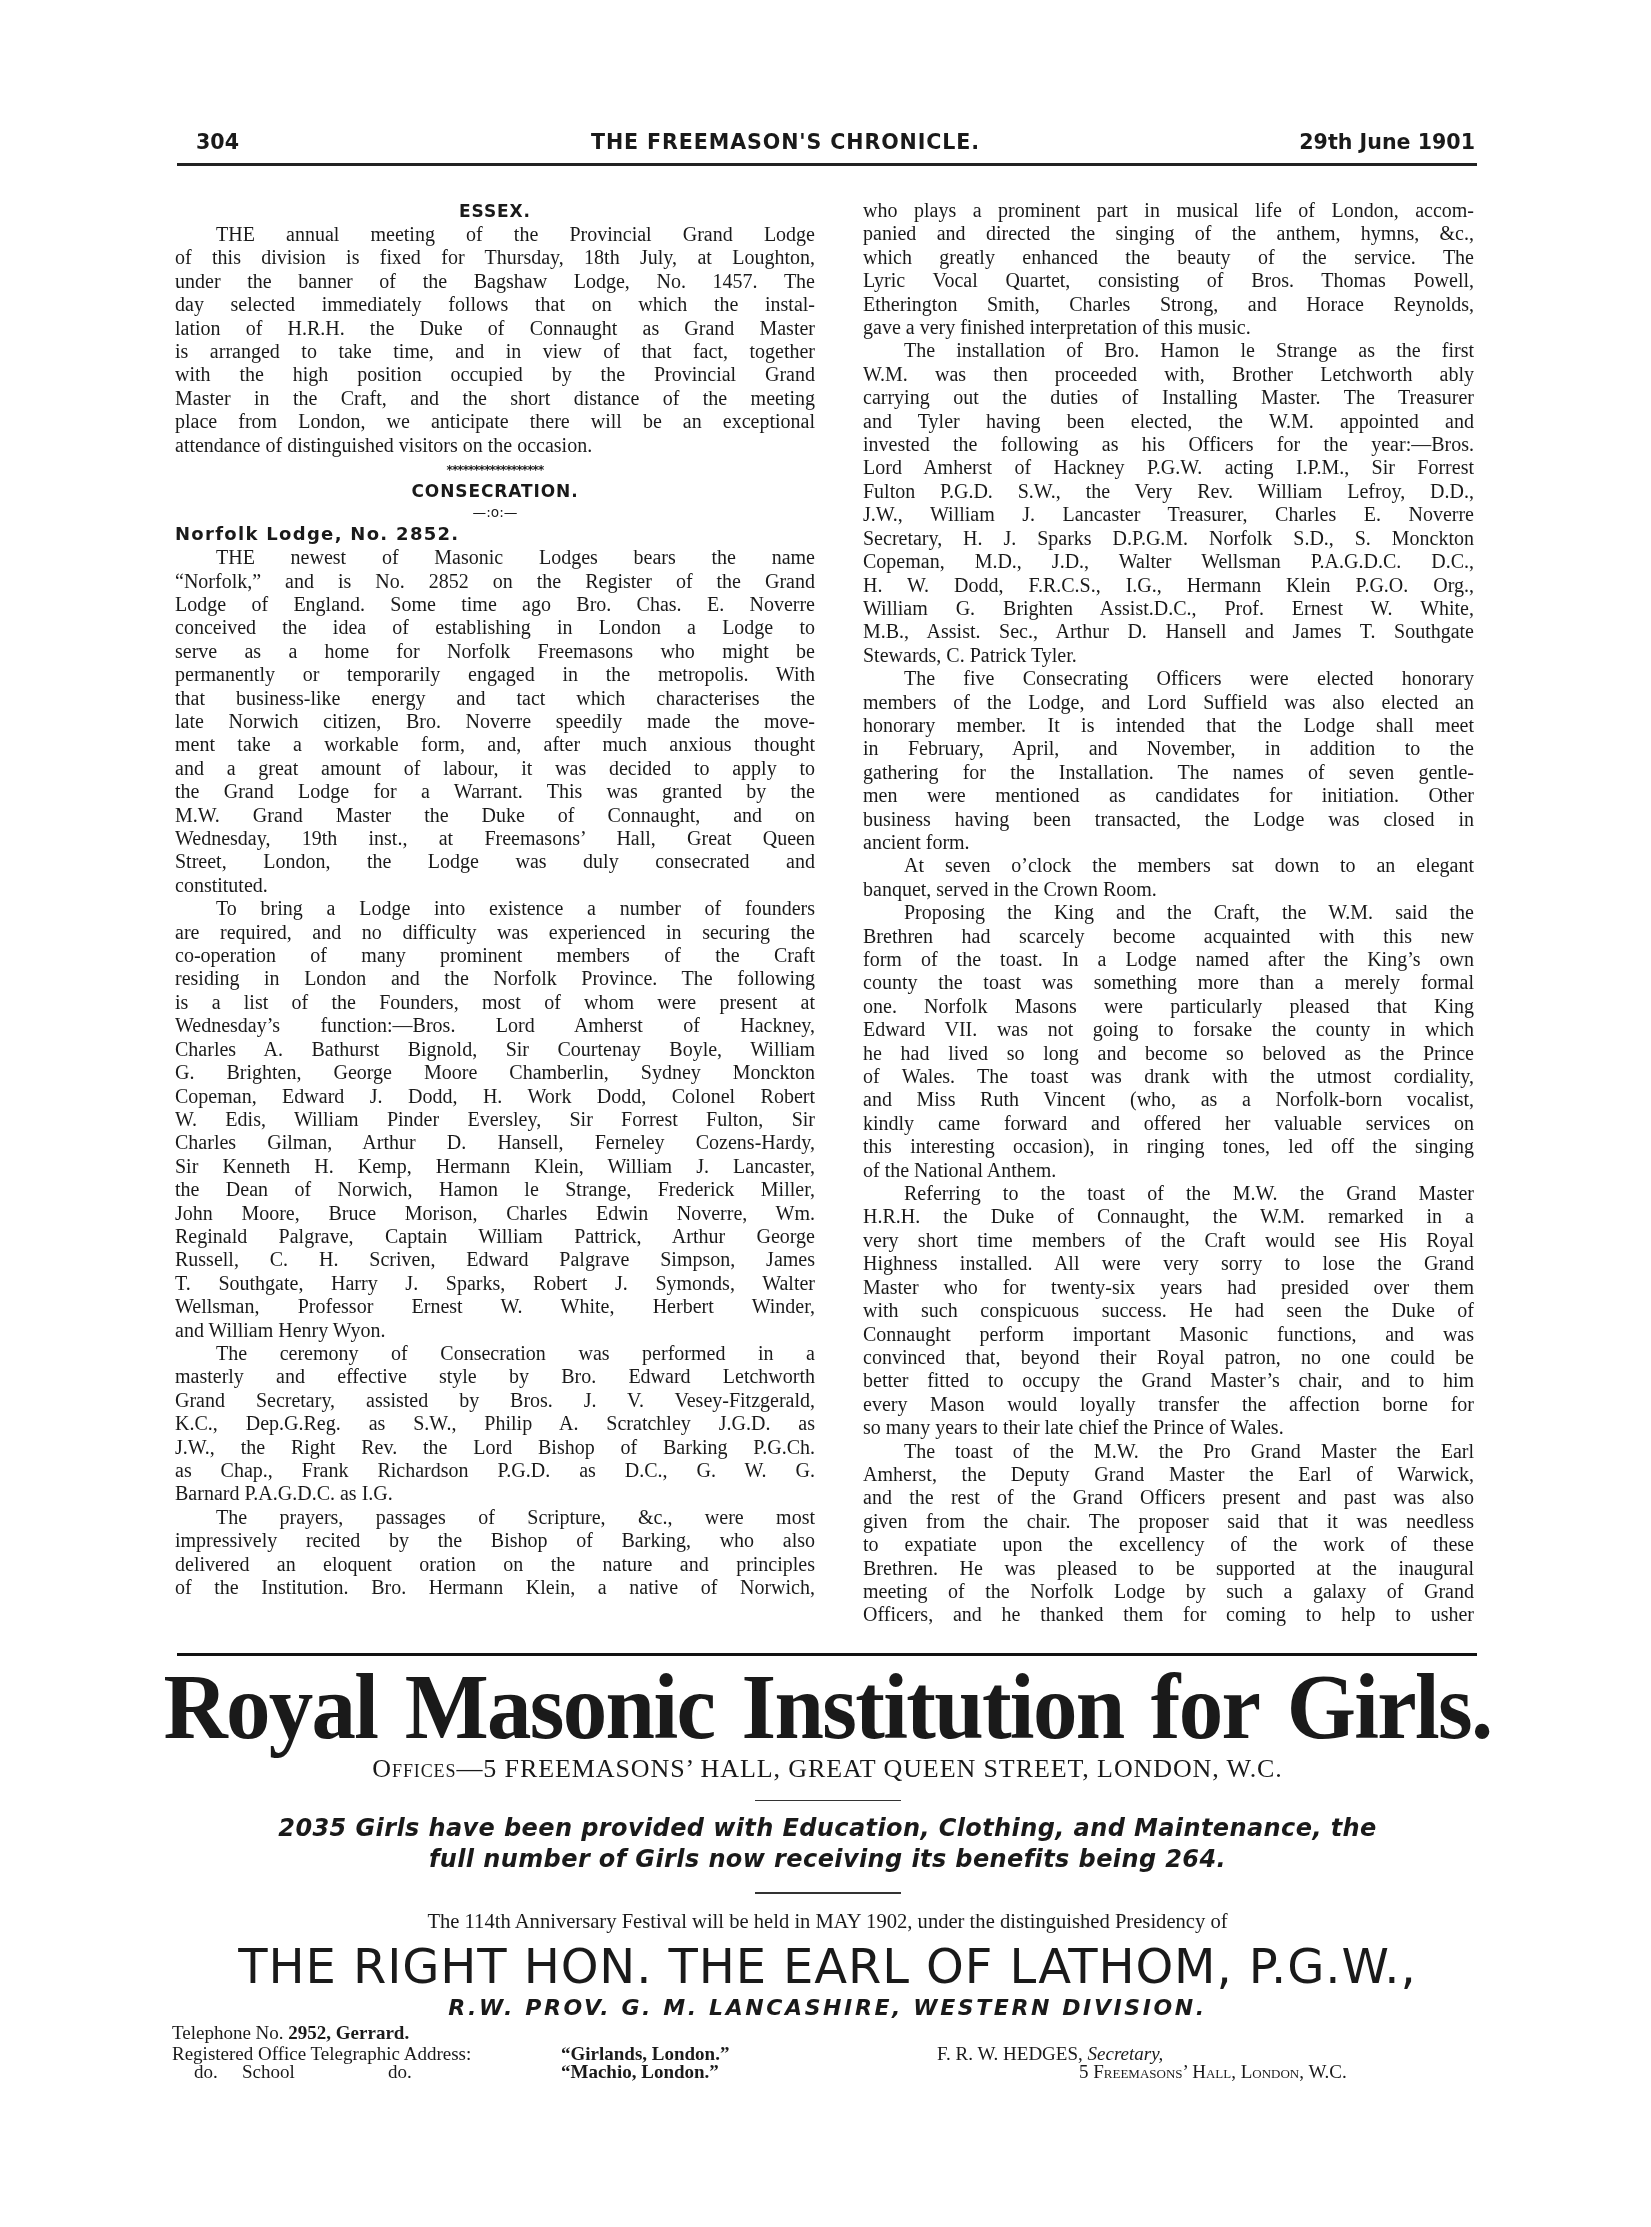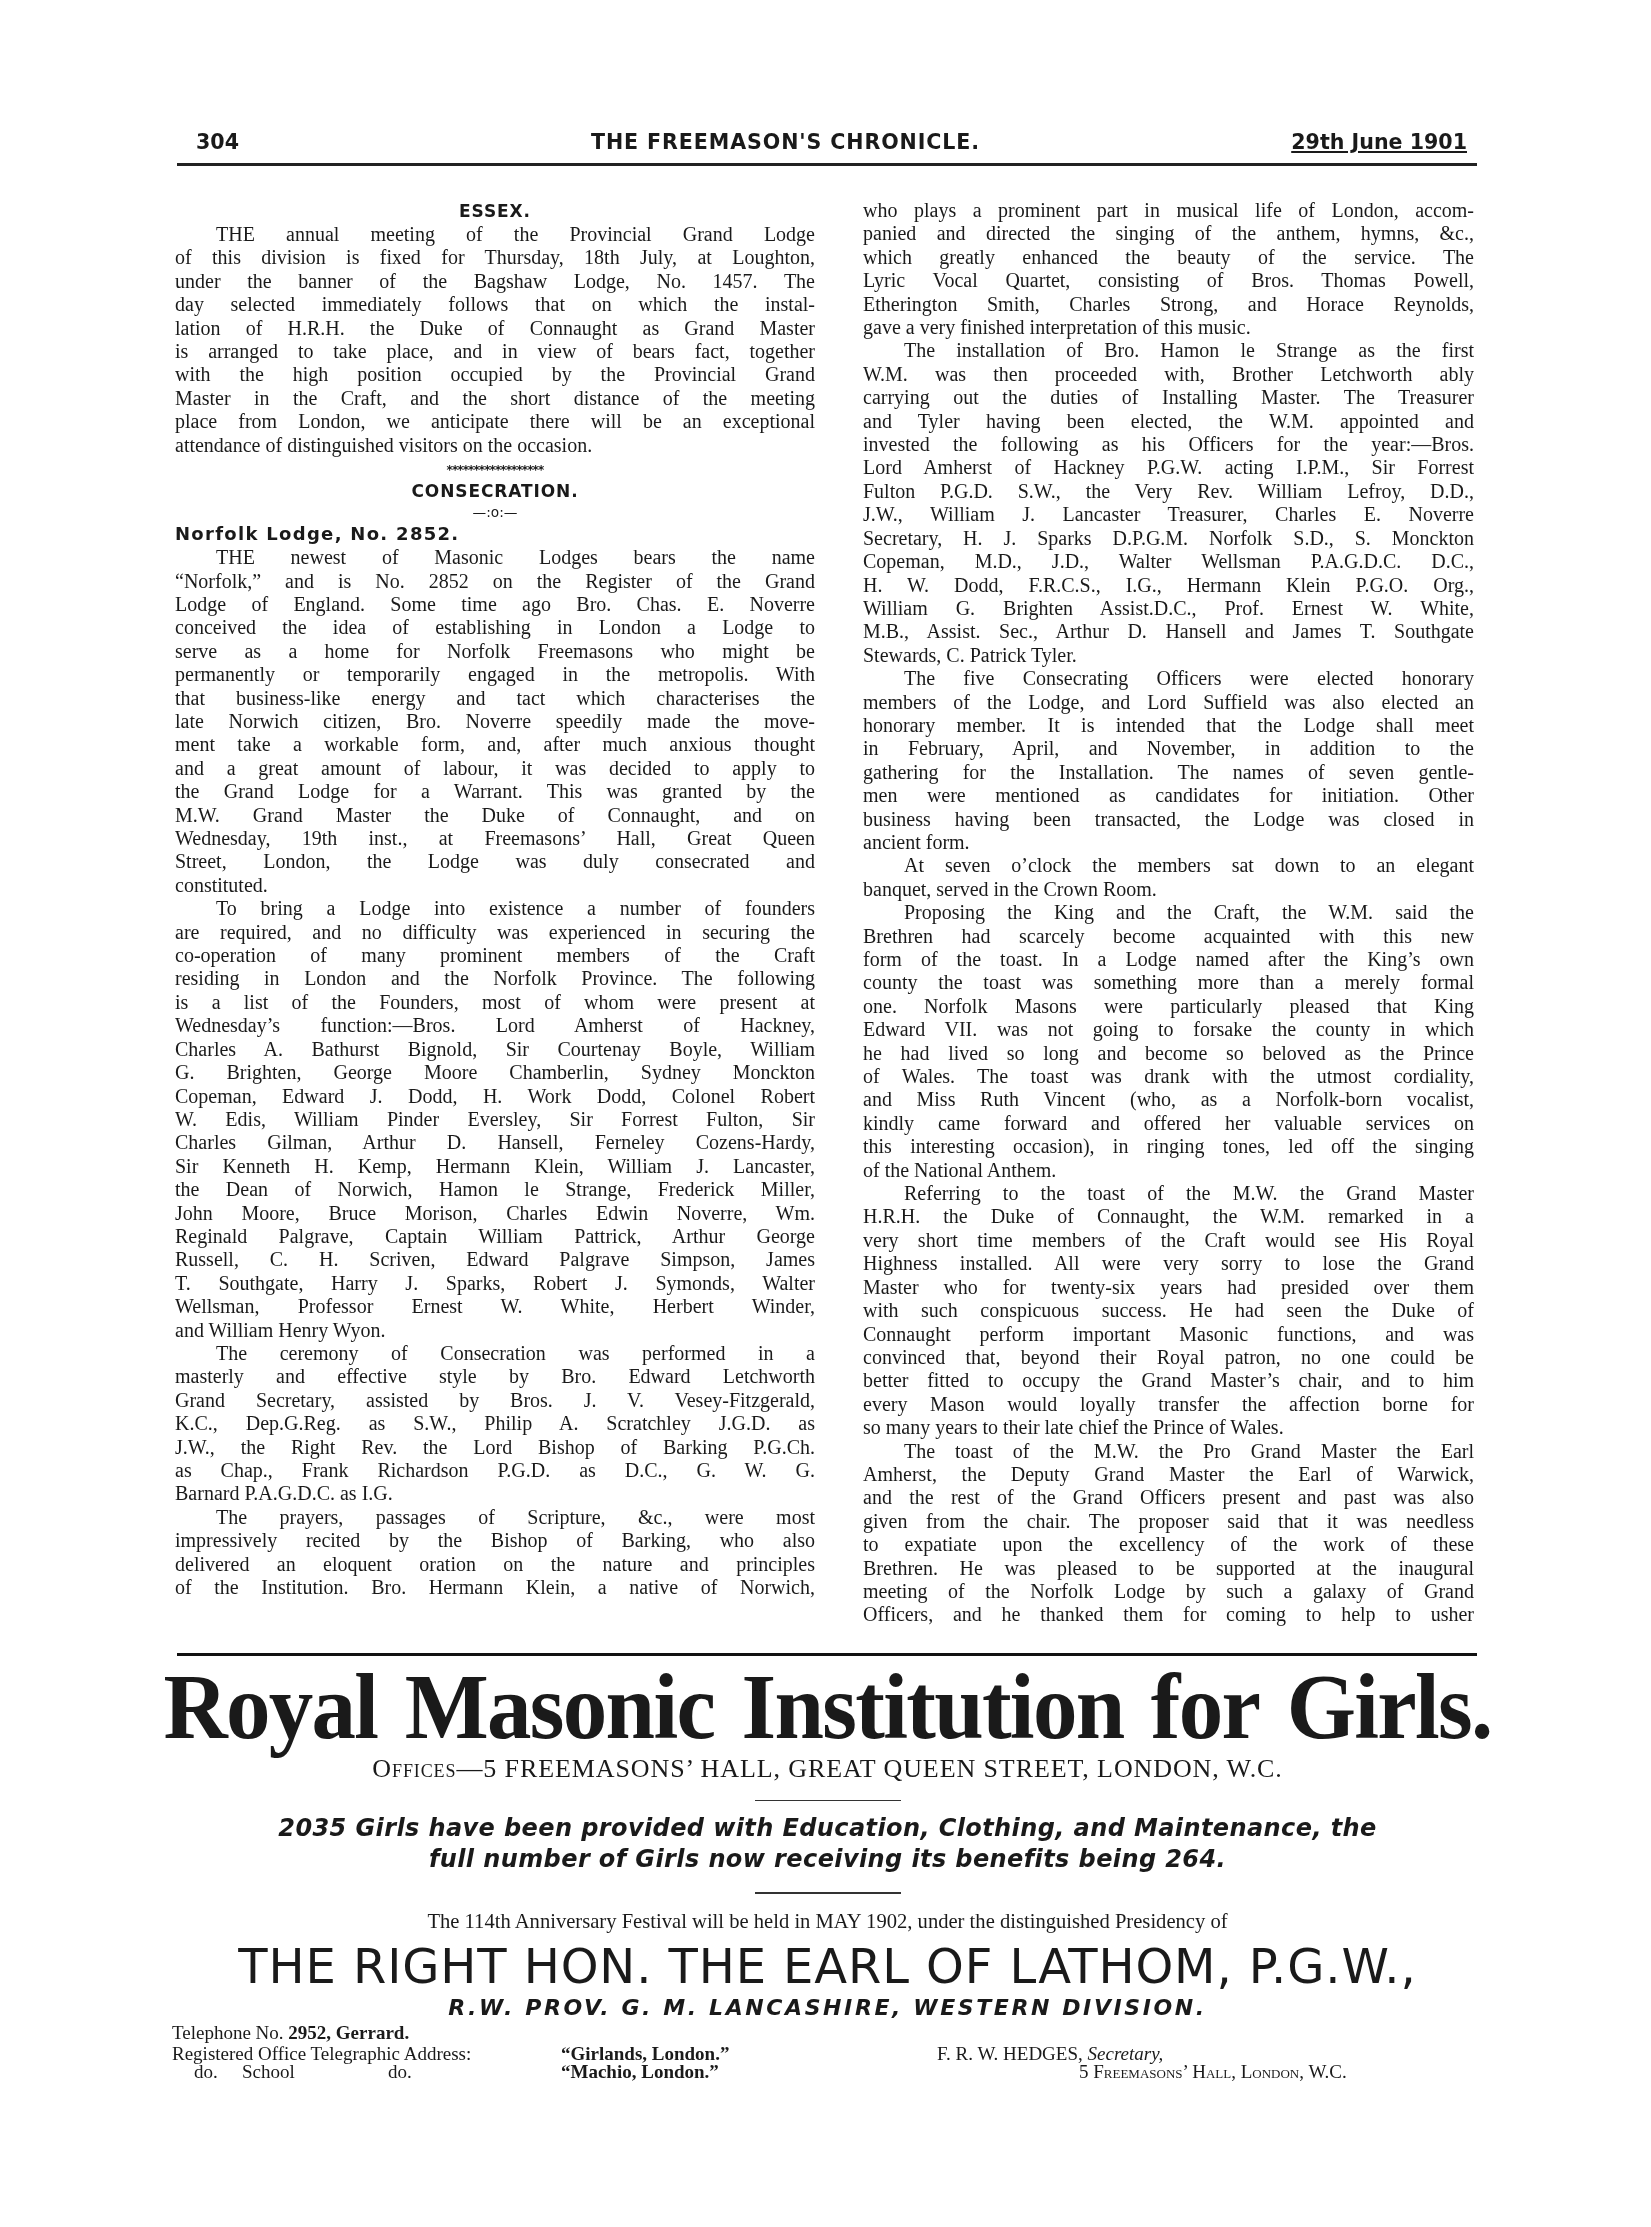--- a/index.html
+++ b/index.html
@@ -4,21 +4,21 @@
 <style>
   html, body { margin: 0; padding: 0; background: #ffffff; }
   body { width: 1652px; height: 2227px; position: relative; overflow: hidden; color: #1a1a1a; }
   .page { position: absolute; left: 0; top: 0; width: 1501px; height: 2227px; background: #fff; }
 
   
   .running-head { position: absolute; left: 196px; top: 130px; width: 1283px; height: 29px;
     font-family: "DejaVu Sans", sans-serif; font-weight: bold; font-size: 20.6px; }
   .running-head .pg { position: absolute; left: 0; top: 0; }
   .running-head .title { position: absolute; left: 395px; top: 0; letter-spacing: 0.9px; }
-  .running-head .date { position: absolute; right: 12px; top: 0; text-decoration: underline; }
+  .running-head .date { position: absolute; right: 4px; top: 0; }
   .head-rule { position: absolute; left: 177px; top: 163px; width: 1300px; height: 3.4px; background: #222; }
 
   
   .col { position: absolute; top: 199px; font-family: "Liberation Serif", "DejaVu Serif", serif;
     font-size: 20px; line-height: 23.4px; text-align: justify; }
   .col-left { left: 175px; width: 640px; }
   .col-right { left: 863px; width: 611px; }
   .col .line { display: block; text-align: justify; text-align-last: justify; white-space: nowrap; }
   .col .line.last { text-align-last: left; }
 
@@ -67,21 +67,21 @@
   <div class="head-rule"></div>
 
   <div class="col col-left">
     <div class="section-head">ESSEX.</div>
     <div>
         <span class="line" style="padding-left: 41px;">THE annual meeting of the Provincial Grand Lodge</span>
         <span class="line">of this division is fixed for Thursday, 18th July, at Loughton,</span>
         <span class="line">under the banner of the Bagshaw Lodge, No. 1457. The</span>
         <span class="line">day selected immediately follows that on which the instal-</span>
         <span class="line">lation of H.R.H. the Duke of Connaught as Grand Master</span>
-        <span class="line">is arranged to take place, and in view of bears fact, together</span>
+        <span class="line">is arranged to take time, and in view of that fact, together</span>
         <span class="line">with the high position occupied by the Provincial Grand</span>
         <span class="line">Master in the Craft, and the short distance of the meeting</span>
         <span class="line">place from London, we anticipate there will be an exceptional</span>
         <span class="line last">attendance of distinguished visitors on the occasion.</span>
       </div>
 
     <div class="stars">******************</div>
     <div class="section-head">CONSECRATION.</div>
     <div class="sep">—:o:—</div>
     <div class="sub-head">Norfolk Lodge, No. 2852.</div>

